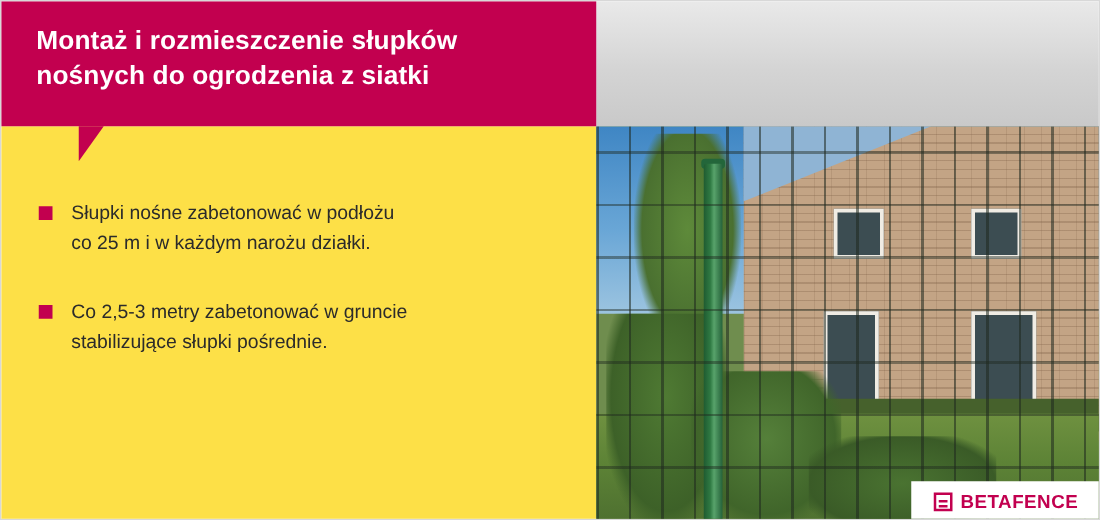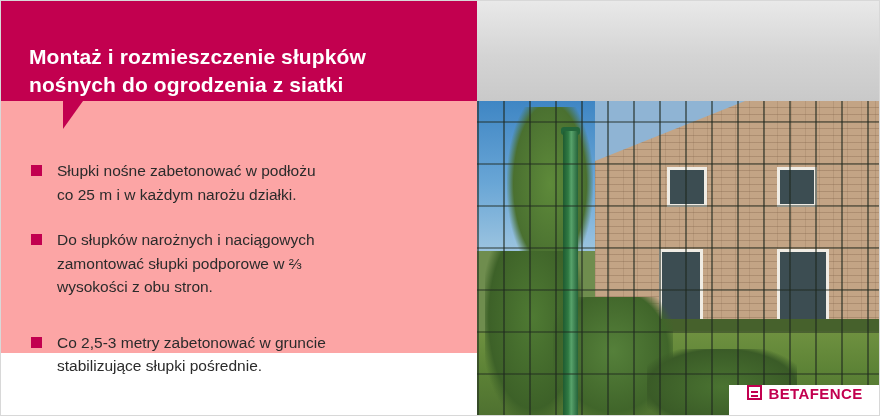--- a/index.html
+++ b/index.html
@@ -36,21 +36,20 @@
     position: absolute;
     left: 28px;
     top: 18px;
     width: 430px;
     color: #ffffff;
     font-size: 21px;
     font-weight: bold;
     line-height: 1.33;
     letter-spacing: 0.1px;
     white-space: pre-line;
-    margin-top: 24px;
   }
   
   .header-pointer {
     position: absolute;
     left: 62px;
     top: 100px;
     width: 0;
     height: 0;
     border-left: 20px solid #c2004f;
     border-right: 20px solid transparent;
@@ -68,22 +67,22 @@
     background: linear-gradient(180deg, #e9e9e9 0%, #d4d4d4 55%, #c9c9c9 100%);
     z-index: 4;
   }
 
   
   .content-left {
     position: absolute;
     left: 0;
     top: 100px;
     width: 476px;
-    height: 252px;
-    background: #fca5a5;
+    height: 316px;
+    background: #fde047;
   }
   .bullets {
     position: absolute;
     left: 30px;
     top: 58px;
     width: 420px;
   }
   .bullet {
     position: relative;
     padding-left: 26px;
@@ -195,20 +194,21 @@
   }
   
   .logo-plate {
     position: absolute;
     right: 0;
     bottom: 0;
     width: 152px;
     height: 32px;
     background: #ffffff;
     display: flex;
+    align-items: center;
     justify-content: center;
     gap: 6px;
   }
   .logo-mark {
     width: 15px;
     height: 15px;
     border: 2px solid #c2004f;
     box-sizing: border-box;
     position: relative;
   }
@@ -240,26 +240,20 @@
 
   <div class="content-left">
     <div class="bullets">
 
       <div class="bullet">
         <span class="marker"></span>
         <span class="text">Słupki nośne zabetonować w podłożu
 co 25 m i w każdym narożu działki.</span>
       </div>
 
-      <div class="bullet">
-        <span class="marker"></span>
-        <span class="text">Do słupków narożnych i naciągowych
-zamontować słupki podporowe w ⅔
-wysokości z obu stron.</span>
-      </div>
 
       <div class="bullet">
         <span class="marker"></span>
         <span class="text">Co 2,5-3 metry zabetonować w gruncie
 stabilizujące słupki pośrednie.</span>
       </div>
 
     </div>
   </div>
 

